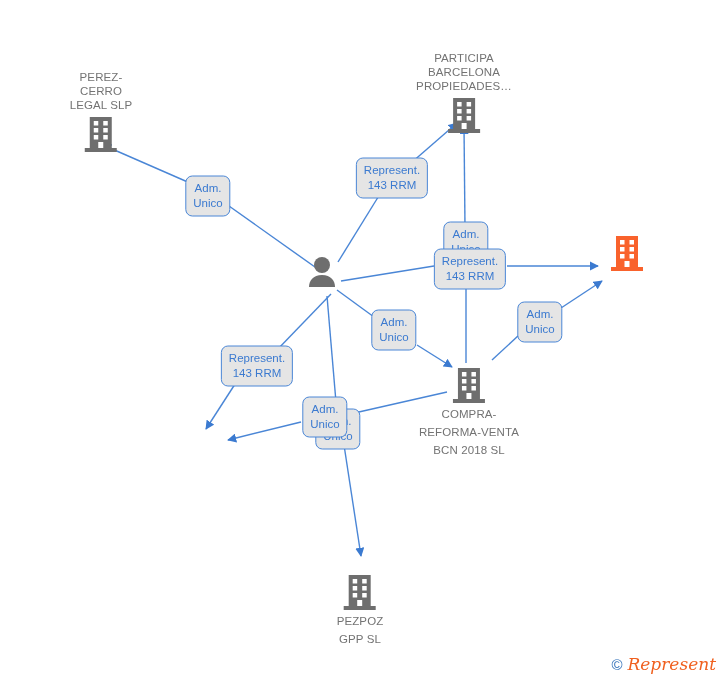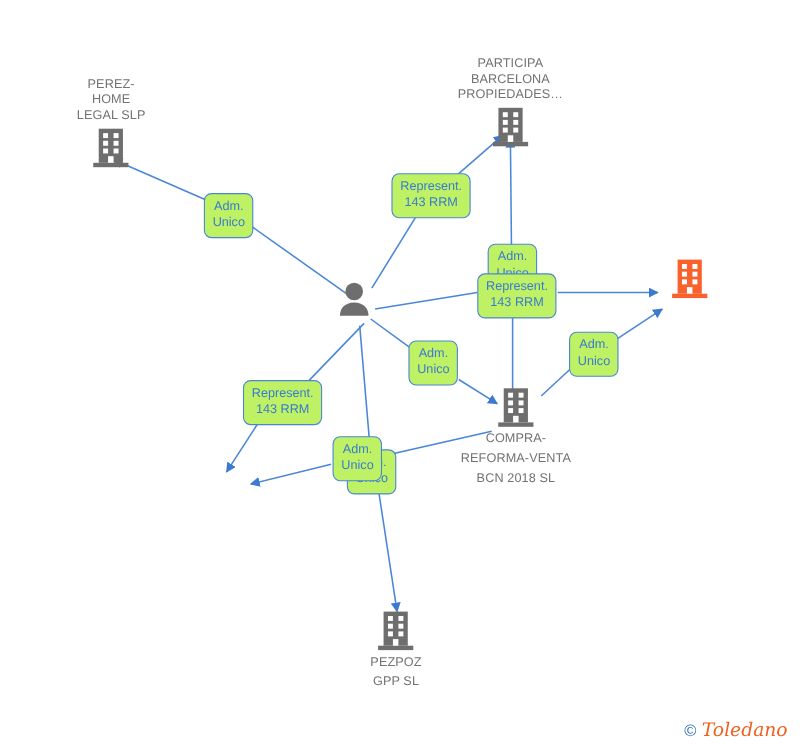--- a/index.html
+++ b/index.html
@@ -16,21 +16,21 @@
     font-size:11.5px;color:#737373;line-height:14px;letter-spacing:.1px;
     white-space:pre-line;
   }
   .node.company .caption{margin-top:3px;}
   .node.company.below .caption{margin-top:3px;}
   .node.above-label{display:flex;flex-direction:column-reverse;align-items:center;}
   .node.above-label .caption{margin-bottom:3px;}
 
   .edge-label{
     position:absolute;transform:translate(-50%,-50%);
-    border:1.3px solid #4a86d6;border-radius:7px;background:#bef264;
+    border:1.3px solid #4a86d6;border-radius:7px;background:#e5e5e5;
     color:#3b7ad0;font-size:11.5px;line-height:15px;text-align:center;
     padding:4px 7px 5px;white-space:pre-line;box-sizing:border-box;
   }
 
   .watermark{
     position:absolute;right:12px;bottom:12px;display:flex;align-items:center;gap:5px;
   }
   .watermark .copy{color:#2f6fb8;font-size:15px;line-height:15px;}
   .watermark .brand{
     color:#f0601f;font-size:17px;line-height:17px;font-style:italic;
@@ -82,21 +82,21 @@
             <rect x="20.5" y="6" width="4.5" height="4.5"></rect>
           <rect x="11" y="13" width="4.5" height="4.5"></rect>
             <rect x="20.5" y="13" width="4.5" height="4.5"></rect>
           <rect x="11" y="20" width="4.5" height="4.5"></rect>
             <rect x="20.5" y="20" width="4.5" height="4.5"></rect>
           <rect x="15.5" y="27" width="5" height="6"></rect>
         </g>
       </svg>
     </span>
     <span class="caption">PEREZ-
-HOME
+CERRO
 LEGAL  SLP</span>
   </div>
 
   <div class="node company above-label" style="left:464px;top:91px;">
     <span class="glyph">
       <svg width="36" height="38" viewBox="0 0 36 38" xmlns="http://www.w3.org/2000/svg">
         <rect x="7" y="2" width="22" height="31" fill="#6e6e6e"></rect>
         <rect x="2" y="33" width="32" height="4" fill="#6e6e6e"></rect>
         <g fill="#ffffff">
           <rect x="11" y="6" width="4.5" height="4.5"></rect>
@@ -134,21 +134,21 @@
 
   <div class="node person above-label" style="left:322px;top:272px;">
     <span class="glyph">
       <svg width="30" height="32" viewBox="0 0 30 32" xmlns="http://www.w3.org/2000/svg">
         <circle cx="15" cy="9" r="8" fill="#6e6e6e"></circle>
         <path d="M 15 19 C 6 19 2 25 2 31 L 28 31 C 28 25 24 19 15 19 Z" fill="#6e6e6e"></path>
       </svg>
     </span>
   </div>
 
-  <div class="node company below" style="left:469px;top:397px;">
+  <div class="node company below" style="left:469px;top:412px;">
     <span class="glyph">
       <svg width="36" height="38" viewBox="0 0 36 38" xmlns="http://www.w3.org/2000/svg">
         <rect x="7" y="2" width="22" height="31" fill="#6e6e6e"></rect>
         <rect x="2" y="33" width="32" height="4" fill="#6e6e6e"></rect>
         <g fill="#ffffff">
           <rect x="11" y="6" width="4.5" height="4.5"></rect>
             <rect x="20.5" y="6" width="4.5" height="4.5"></rect>
           <rect x="11" y="13" width="4.5" height="4.5"></rect>
             <rect x="20.5" y="13" width="4.5" height="4.5"></rect>
           <rect x="11" y="20" width="4.5" height="4.5"></rect>
@@ -156,21 +156,21 @@
           <rect x="15.5" y="27" width="5" height="6"></rect>
         </g>
       </svg>
     </span>
     <span class="caption">COMPRA-
 REFORMA-VENTA
 BCN 2018  SL</span>
   </div>
 
 
-  <div class="node company below" style="left:360px;top:591px;">
+  <div class="node company below" style="left:360px;top:610px;">
     <span class="glyph">
       <svg width="36" height="38" viewBox="0 0 36 38" xmlns="http://www.w3.org/2000/svg">
         <rect x="7" y="2" width="22" height="31" fill="#6e6e6e"></rect>
         <rect x="2" y="33" width="32" height="4" fill="#6e6e6e"></rect>
         <g fill="#ffffff">
           <rect x="11" y="6" width="4.5" height="4.5"></rect>
             <rect x="20.5" y="6" width="4.5" height="4.5"></rect>
           <rect x="11" y="13" width="4.5" height="4.5"></rect>
             <rect x="20.5" y="13" width="4.5" height="4.5"></rect>
           <rect x="11" y="20" width="4.5" height="4.5"></rect>
@@ -197,16 +197,16 @@
 Unico</div>
   <div class="edge-label" style="left:257px;top:366px;">Represent.
 143 RRM</div>
   <div class="edge-label" style="left:338px;top:429px;z-index:2;">Adm.
 Unico</div>
   <div class="edge-label" style="left:325px;top:417px;z-index:3;">Adm.
 Unico</div>
 
   <div class="watermark">
     <span class="copy">©</span>
-    <span class="brand">Toledano</span>
+    <span class="brand">Represent</span>
   </div>
 
 </div>
 
 </body></html>

